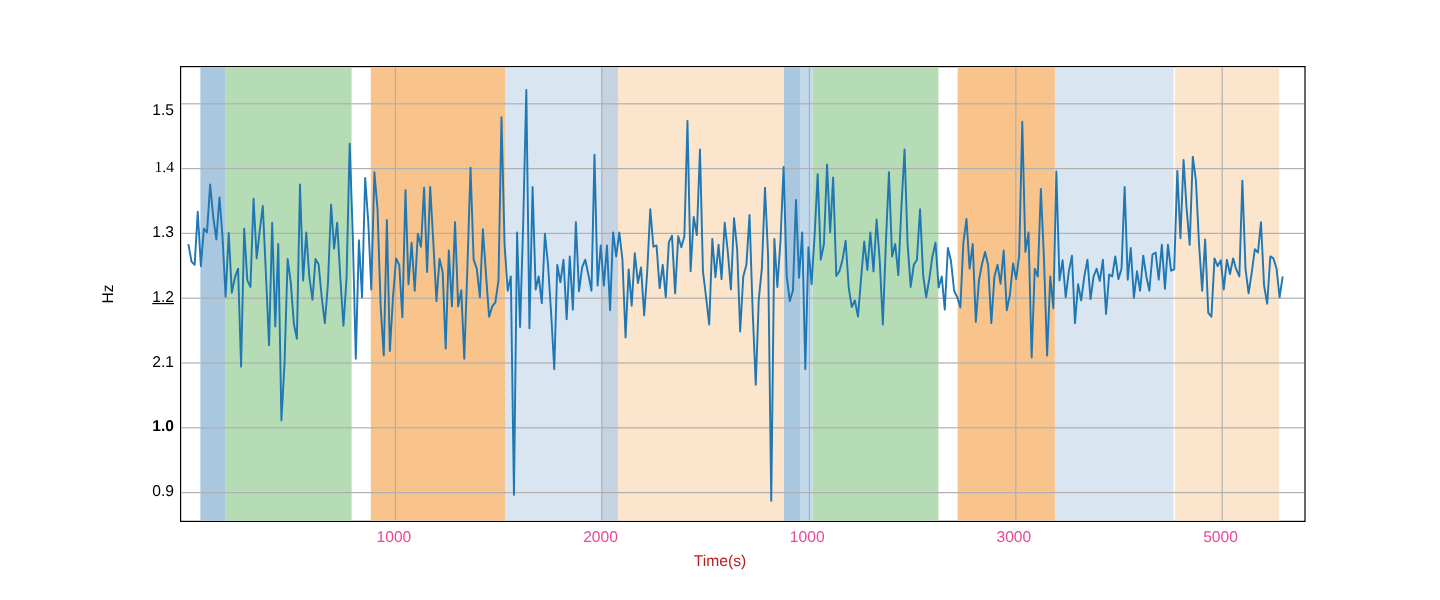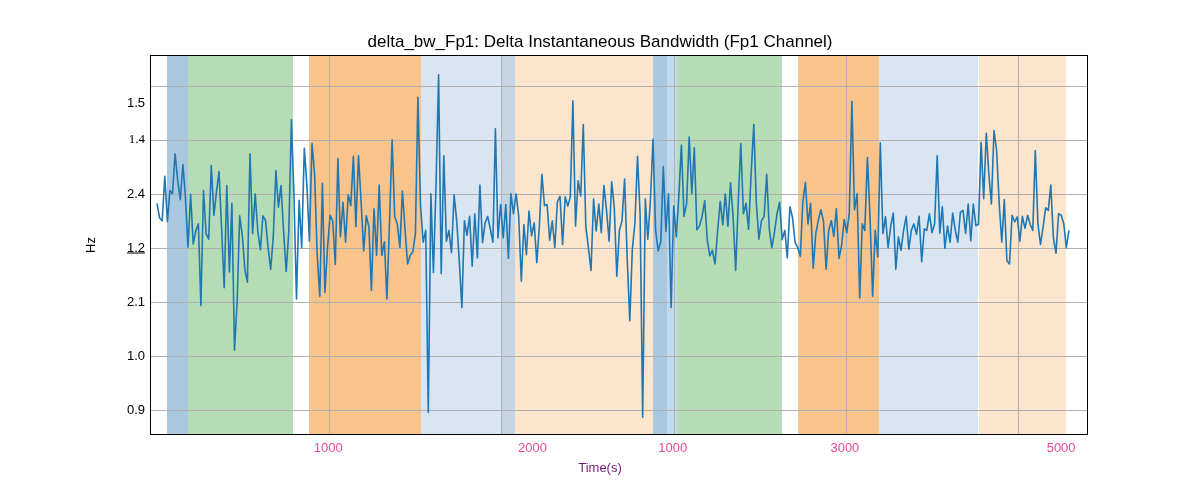--- a/index.html
+++ b/index.html
@@ -63,21 +63,21 @@
     transform: translateY(-50%);
     text-align: right;
     width: 30px;
   }
   .xlabel {
     position: absolute;
     width: 100%;
     text-align: center;
     top: 460px;
     font-size: 13px;
-    color: #701a75;
+    color: #b91c1c;
   }
   .ylabel {
     position: absolute;
     left: 90px;
     top: 245px;
     font-size: 13px;
     color: #000;
     transform: translate(-50%, -50%) rotate(-90deg);
     transform-origin: center;
   }
@@ -92,21 +92,20 @@
     fill: none;
     stroke: #1f77b4;
     stroke-width: 1.6;
     stroke-linejoin: round;
   }
 </style>
 </head>
 <body>
 
 <div class="figure">
-  <div class="title">delta_bw_Fp1: Delta Instantaneous Bandwidth (Fp1 Channel)</div>
 
   <div class="axes" id="axes">
       <div class="band" style="left: 827.503px; width: 87.8307px; background: rgb(251, 229, 204); opacity: 1;"></div>
       <div class="band" style="left: 727.617px; width: 99.8859px; background: rgb(217, 230, 242); opacity: 1;"></div>
       <div class="band" style="left: 646.675px; width: 80.942px; background: rgb(248, 196, 139); opacity: 1;"></div>
       <div class="band" style="left: 526.123px; width: 105.052px; background: rgb(182, 220, 182); opacity: 1;"></div>
       <div class="band" style="left: 515.79px; width: 10.333px; background: rgb(193, 217, 235); opacity: 1;"></div>
       <div class="band" style="left: 502.013px; width: 13.7774px; background: rgb(169, 199, 223); opacity: 1;"></div>
       <div class="band" style="left: 364.239px; width: 137.774px; background: rgb(251, 229, 204); opacity: 1;"></div>
       <div class="band" style="left: 350.462px; width: 13.7774px; background: rgb(197, 212, 227); opacity: 1;"></div>
@@ -128,24 +127,24 @@
       <div class="grid-h" style="top: 83.7px;"></div>
       <div class="grid-h" style="top: 29.7px;"></div>
       <svg class="plotline" id="plotsvg" preserveAspectRatio="none" viewBox="0 0 936 378">
         <path d="M6.0 147.4 L8.6 162.0 L11.2 164.7 L13.8 120.4 L16.4 165.8 L18.9 134.5 L21.5 137.7 L24.1 97.7 L26.7 124.7 L29.3 143.6 L31.9 108.5 L34.4 140.9 L37.0 191.2 L39.6 138.2 L42.2 187.9 L44.8 175.0 L47.4 167.9 L49.9 249.5 L52.5 134.5 L55.1 177.7 L57.7 183.1 L60.3 109.6 L62.9 159.3 L65.4 136.6 L68.0 115.6 L70.6 172.3 L73.2 231.7 L75.8 129.6 L78.4 216.0 L80.9 147.4 L83.5 294.3 L86.1 246.8 L88.7 159.8 L91.3 179.3 L93.9 213.8 L96.4 226.3 L99.0 97.7 L101.6 177.7 L104.2 137.7 L106.8 175.0 L109.4 193.9 L111.9 159.8 L114.5 164.2 L117.1 191.7 L119.7 213.3 L122.3 180.4 L124.9 114.5 L127.4 151.2 L130.0 129.6 L132.6 175.5 L135.2 215.5 L137.8 175.5 L140.4 63.7 L142.9 137.7 L145.5 243.0 L148.1 144.2 L150.7 191.7 L153.3 92.3 L155.9 129.1 L158.4 185.2 L161.0 87.5 L163.6 118.3 L166.2 199.3 L168.8 240.3 L171.4 127.4 L173.9 236.5 L176.5 191.7 L179.1 159.3 L181.7 164.7 L184.3 208.4 L186.9 102.6 L189.4 180.9 L192.0 146.3 L194.6 186.3 L197.2 138.8 L199.8 149.6 L202.4 100.4 L204.9 170.6 L207.5 99.9 L210.1 145.8 L212.7 194.9 L215.3 159.8 L217.9 170.6 L220.4 234.4 L223.0 152.8 L225.6 199.3 L228.2 129.1 L230.8 199.3 L233.4 185.8 L235.9 243.0 L238.5 166.9 L241.1 83.7 L243.7 160.4 L246.3 167.9 L248.9 191.7 L251.4 135.0 L254.0 172.8 L256.6 207.9 L259.2 199.3 L261.8 196.0 L264.4 177.7 L266.9 41.6 L269.5 148.5 L272.1 186.3 L274.7 174.4 L277.3 356.4 L279.9 137.7 L282.4 216.5 L285.0 130.1 L287.6 18.9 L290.2 217.6 L292.8 99.9 L295.4 185.2 L297.9 174.4 L300.5 196.6 L303.1 138.8 L305.7 164.7 L308.3 205.2 L310.9 251.6 L313.4 164.7 L316.0 179.3 L318.6 160.4 L321.2 210.1 L323.8 157.7 L326.4 202.0 L328.9 129.1 L331.5 186.8 L334.1 166.9 L336.7 160.4 L339.3 172.8 L341.9 186.3 L344.4 72.9 L347.0 182.0 L349.6 148.5 L352.2 182.0 L354.8 148.5 L357.4 202.5 L359.9 137.7 L362.5 157.7 L365.1 137.7 L367.7 160.4 L370.3 225.2 L372.9 168.5 L375.4 198.7 L378.0 155.0 L380.6 179.8 L383.2 166.9 L385.8 206.8 L388.3 171.2 L390.9 118.3 L393.5 149.6 L396.1 148.5 L398.7 184.1 L401.3 164.7 L403.8 191.7 L406.4 145.8 L409.0 140.4 L411.6 188.5 L414.2 140.9 L416.8 150.1 L419.3 140.9 L421.9 44.8 L424.5 170.1 L427.1 124.7 L429.7 139.9 L432.3 68.6 L434.8 170.1 L437.4 191.7 L440.0 214.4 L442.6 143.1 L445.2 175.0 L447.8 148.0 L450.3 176.6 L452.9 129.6 L455.5 153.9 L458.1 185.2 L460.7 125.8 L463.3 151.7 L465.8 220.3 L468.4 174.4 L471.0 164.7 L473.6 123.1 L476.2 202.5 L478.8 264.6 L481.3 193.9 L483.9 167.4 L486.5 100.4 L489.1 157.7 L491.7 361.3 L494.3 143.1 L496.8 183.1 L499.4 144.7 L502.0 83.2 L504.6 174.4 L507.2 194.9 L509.8 185.8 L512.3 110.7 L514.9 175.5 L517.5 137.7 L520.1 251.6 L522.7 150.1 L525.3 180.9 L527.8 140.9 L530.4 89.1 L533.0 160.4 L535.6 147.4 L538.2 81.0 L540.8 137.7 L543.3 91.8 L545.9 173.9 L548.5 170.1 L551.1 160.4 L553.7 144.7 L556.3 184.1 L558.8 199.8 L561.4 194.4 L564.0 207.9 L566.6 175.5 L569.2 145.3 L571.8 169.0 L574.3 137.7 L576.9 170.1 L579.5 126.9 L582.1 160.9 L584.7 214.4 L587.3 144.7 L589.8 87.5 L592.4 157.7 L595.0 147.4 L597.6 173.3 L600.2 116.1 L602.8 68.6 L605.3 146.9 L607.9 183.1 L610.5 164.7 L613.1 160.4 L615.7 118.3 L618.3 173.3 L620.8 191.7 L623.4 176.6 L626.0 157.7 L628.6 146.3 L631.2 183.6 L633.8 174.4 L636.3 202.0 L638.9 150.7 L641.5 161.5 L644.1 186.3 L646.7 191.7 L649.3 200.3 L651.8 146.3 L654.4 126.4 L657.0 167.9 L659.6 147.4 L662.2 212.2 L664.8 177.7 L667.3 164.2 L669.9 153.9 L672.5 165.2 L675.1 213.3 L677.7 174.4 L680.3 164.7 L682.8 180.4 L685.4 152.8 L688.0 202.5 L690.6 189.5 L693.2 163.6 L695.8 176.6 L698.3 157.1 L700.9 45.4 L703.5 153.9 L706.1 137.7 L708.7 241.9 L711.3 167.9 L713.8 174.4 L716.4 101.5 L719.0 160.4 L721.6 240.3 L724.2 174.4 L726.8 200.9 L729.3 86.9 L731.9 177.7 L734.5 160.9 L737.1 191.7 L739.7 170.1 L742.3 157.1 L744.8 213.3 L747.4 180.9 L750.0 194.4 L752.6 174.4 L755.2 160.4 L757.8 193.3 L760.3 174.4 L762.9 167.9 L765.5 178.2 L768.1 160.4 L770.7 205.7 L773.3 172.8 L775.8 174.4 L778.4 157.7 L781.0 176.6 L783.6 167.9 L786.2 99.9 L788.8 177.1 L791.3 150.7 L793.9 192.2 L796.5 170.1 L799.1 186.3 L801.7 157.1 L804.3 174.4 L806.8 186.3 L809.4 156.1 L812.0 154.4 L814.6 177.1 L817.2 148.0 L819.8 184.7 L822.3 148.0 L824.9 169.6 L827.5 168.5 L830.1 86.4 L832.7 142.6 L835.3 77.2 L837.8 117.2 L840.4 148.0 L843.0 74.5 L845.6 94.5 L848.2 147.4 L850.8 186.3 L853.3 143.6 L855.9 204.7 L858.5 207.9 L861.1 159.3 L863.7 165.8 L866.3 160.9 L868.8 185.2 L871.4 160.4 L874.0 172.3 L876.6 159.3 L879.2 168.5 L881.8 174.4 L884.3 94.5 L886.9 167.9 L889.5 188.5 L892.1 171.2 L894.7 151.7 L897.3 154.4 L899.8 129.1 L902.4 182.0 L905.0 197.1 L907.6 157.7 L910.2 159.3 L912.8 167.9 L915.3 191.7 L917.9 174.4 "></path>
       </svg>
     </div>
 
   <div class="xlabel">Time(s)</div>
   <div class="ylabel">Hz</div>
 <div class="xtick" style="left: 328.245px;">1000</div>
-    <div class="xtick" style="left: 500.462px; margin-left: 32px;">2000</div>
+    <div class="xtick" style="left: 500.462px;">2000</div>
     <div class="xtick" style="left: 672.679px;">1000</div>
     <div class="xtick" style="left: 844.896px;">3000</div>
-    <div class="xtick" style="left: 1017.11px; margin-left: 44px;">5000</div>
+    <div class="xtick" style="left: 1017.11px;">5000</div>
     <div class="ytick" style="top: 408.7px;">0.9</div>
-    <div class="ytick" style="top: 354.7px;">1.0</div>
+    <div class="ytick" style="top: 354.7px; font-weight: bold;">1.0</div>
     <div class="ytick" style="top: 300.7px;">2.1</div>
     <div class="ytick" style="top: 246.7px; text-decoration: underline;">1.2</div>
-    <div class="ytick" style="top: 192.7px;">2.4</div>
+    <div class="ytick" style="top: 192.7px;">1.3</div>
     <div class="ytick" style="top: 138.7px; font-family: Liberation Serif, serif;">1.4</div>
-    <div class="ytick" style="top: 102px;">1.5</div>
+    <div class="ytick" style="top: 91px;">1.5</div>
   </div>
 
 </body></html>

